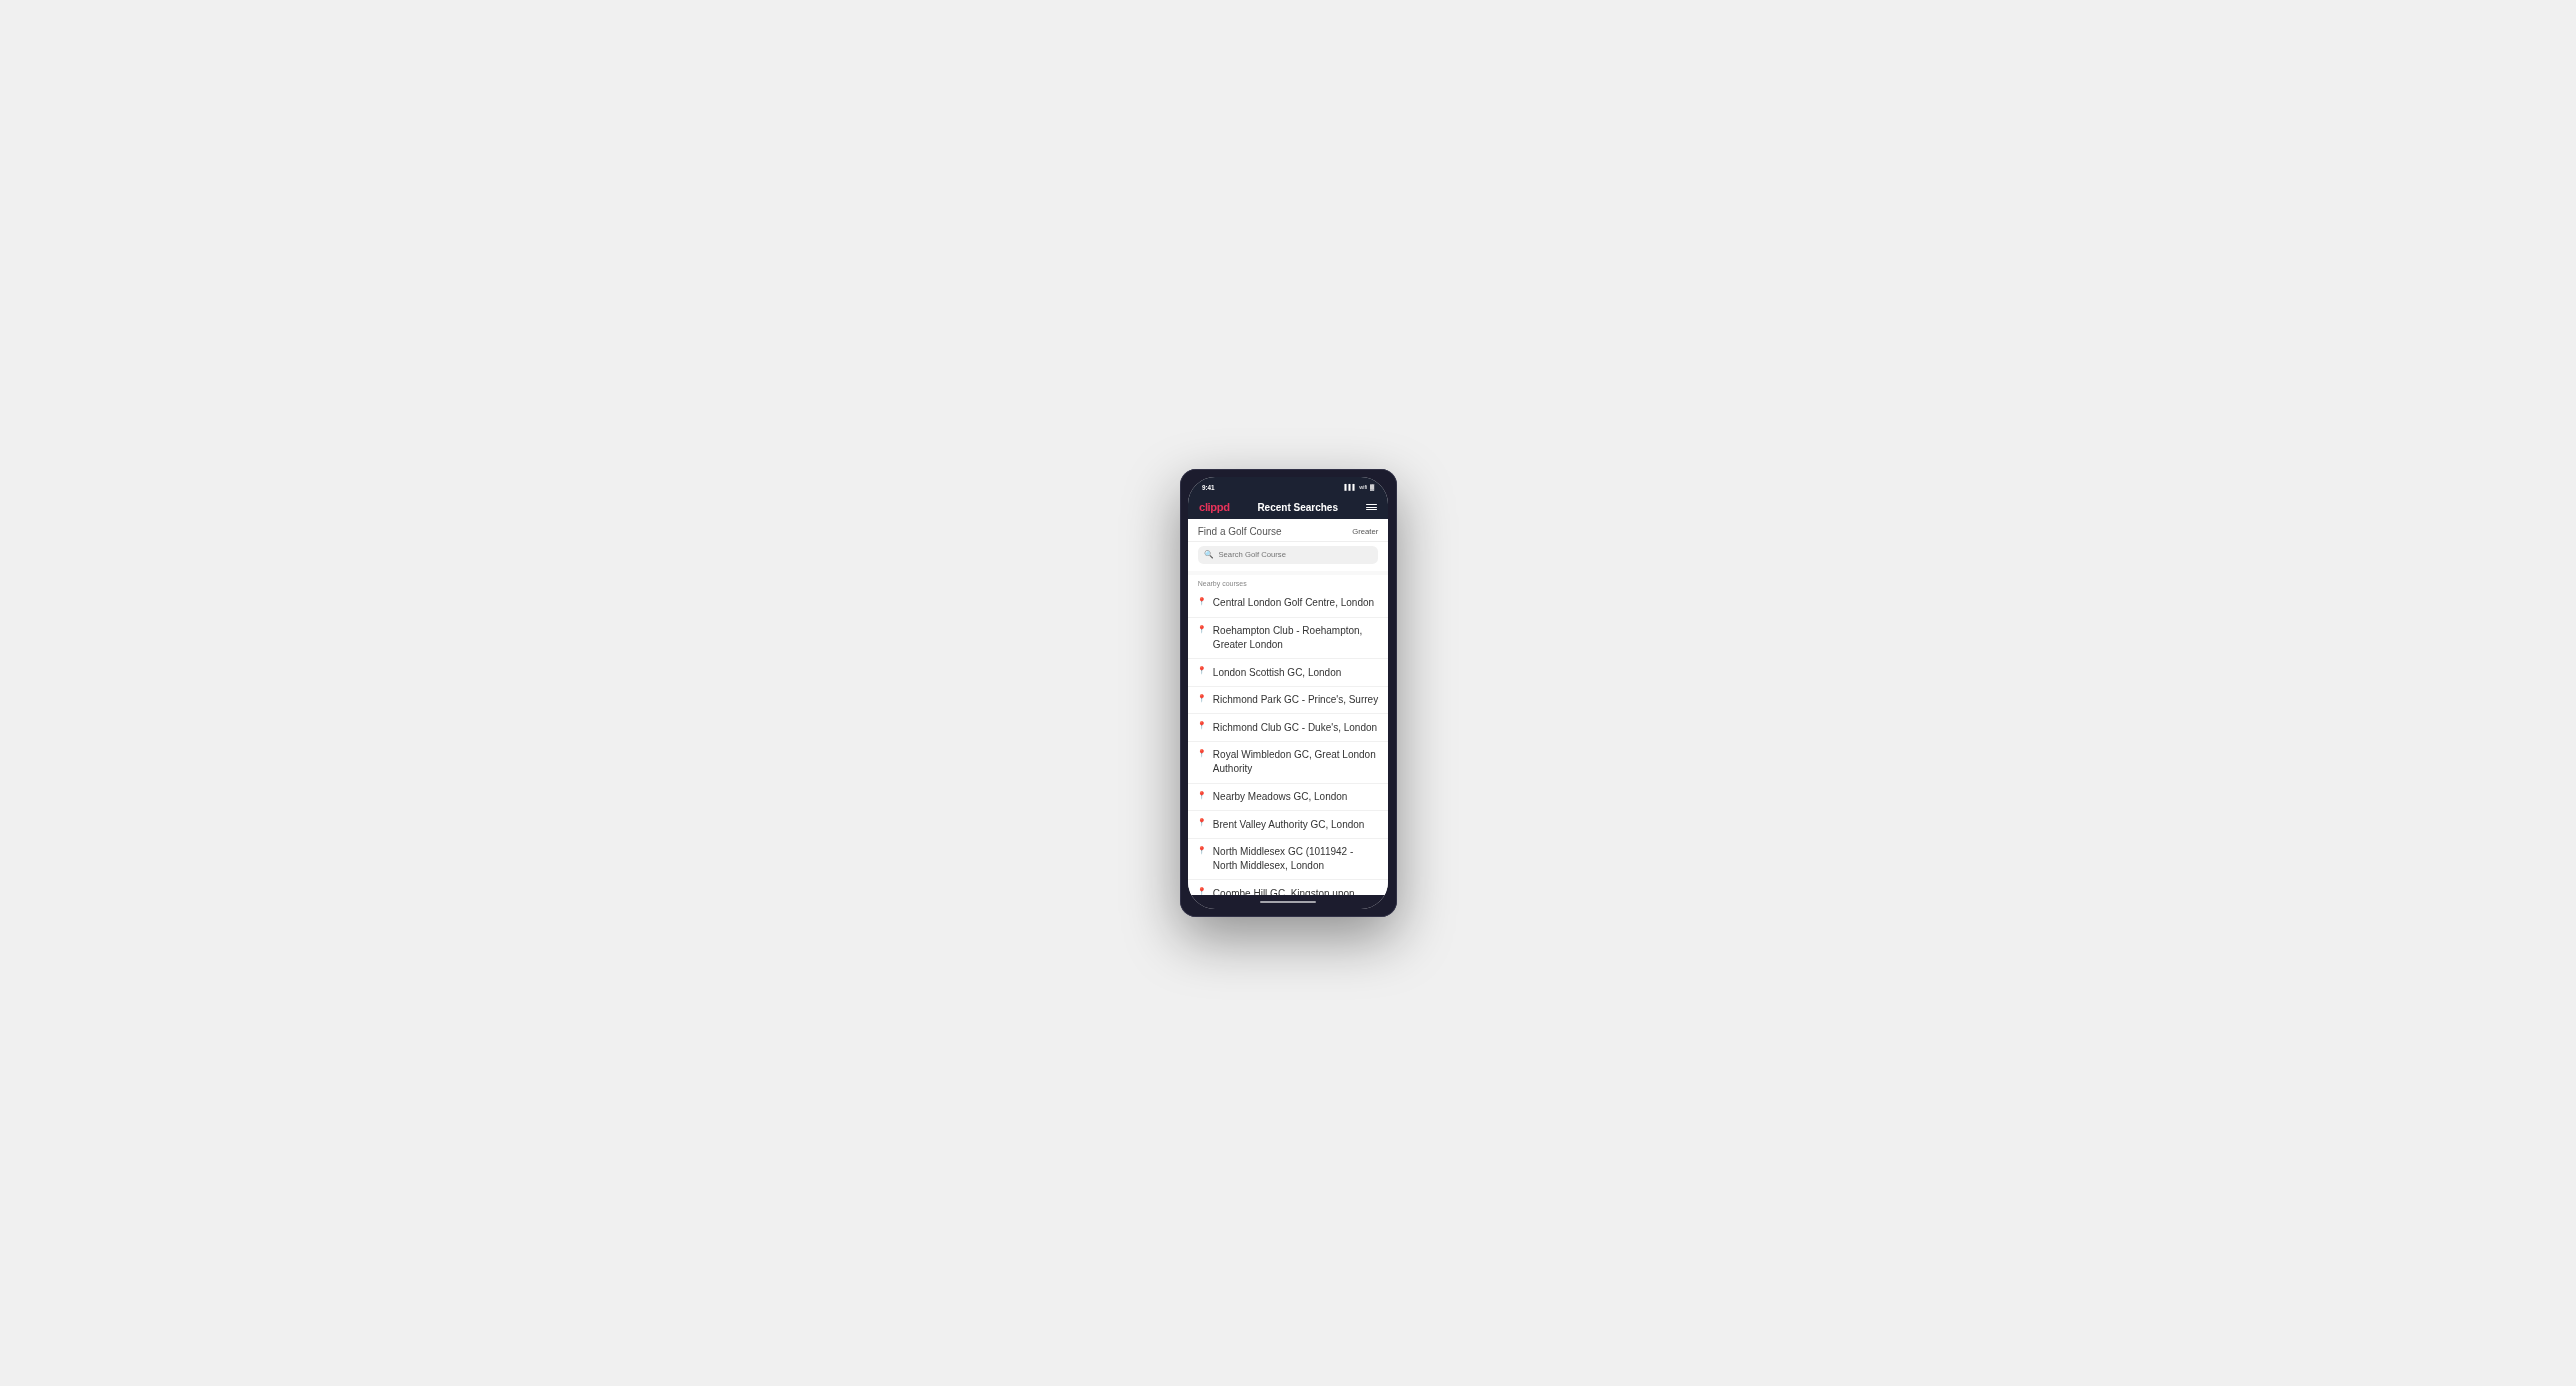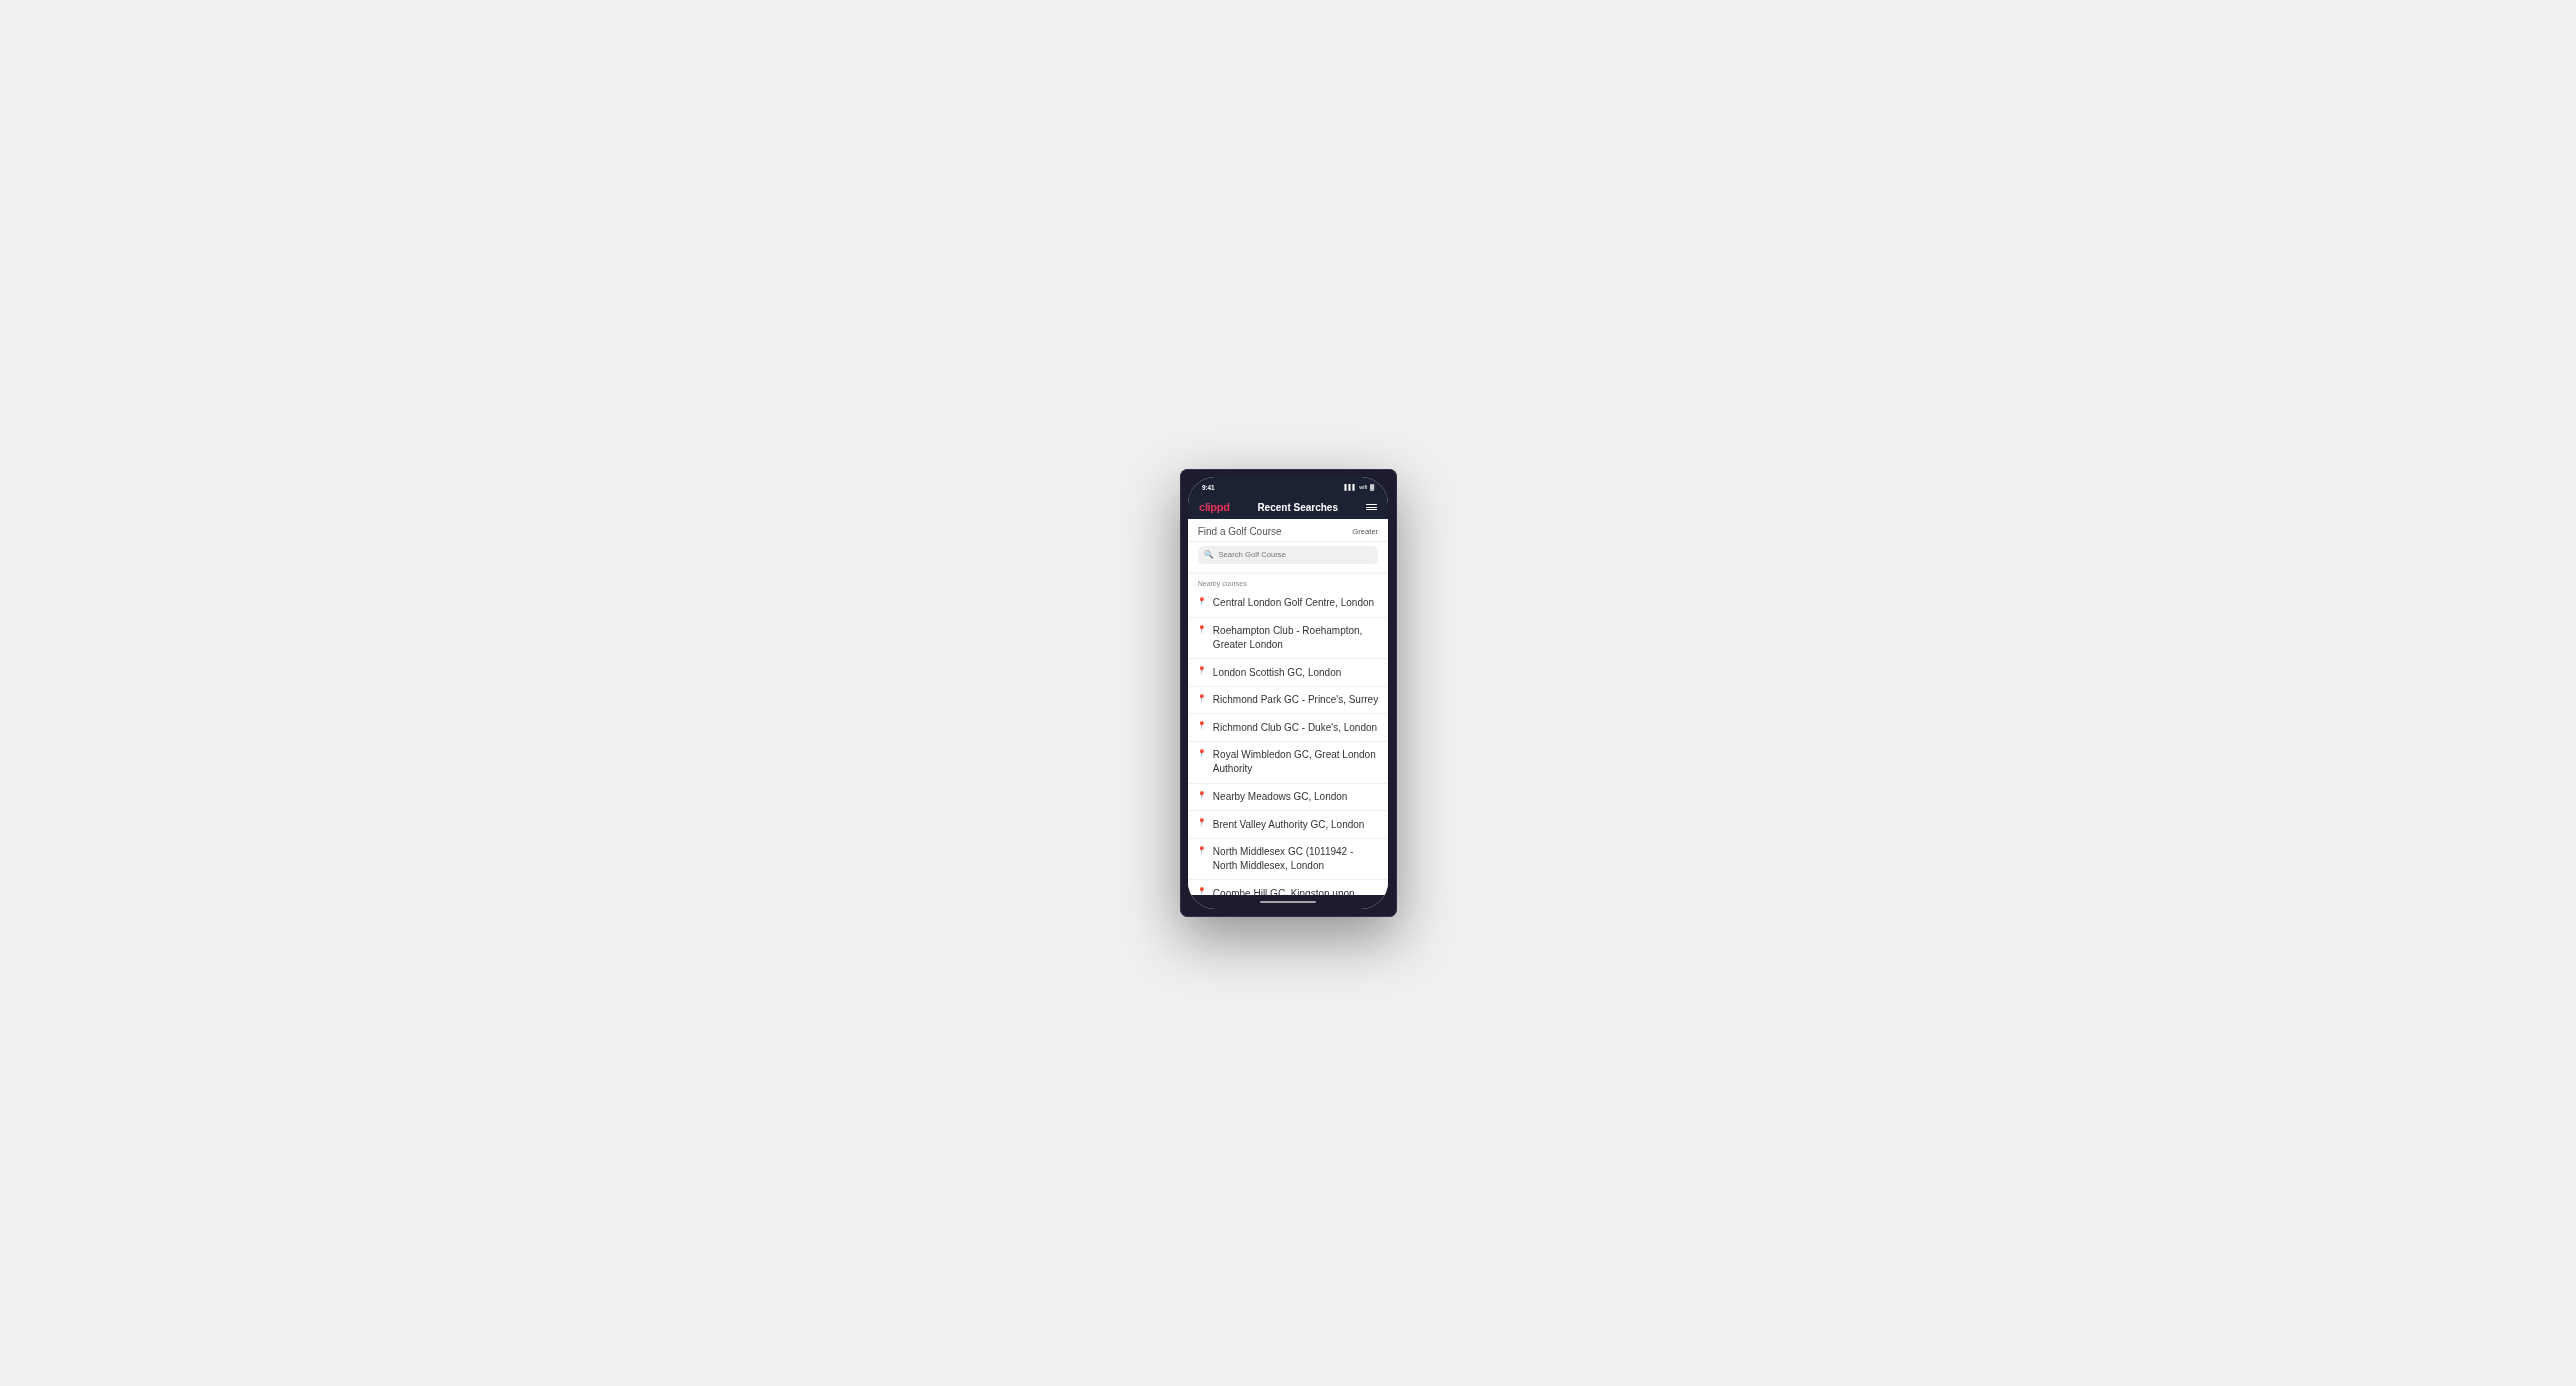--- a/index.html
+++ b/index.html
@@ -8,21 +8,21 @@
       display: flex;
       justify-content: center;
       align-items: center;
       min-height: 100vh;
       font-family: -apple-system, BlinkMacSystemFont, 'Segoe UI', sans-serif;
     }
     .phone-outer {
       width: 217px;
       height: 448px;
       background: #1c1c2e;
-      border-radius: 8px;
+      border-radius: 16px;
       padding: 8.4px;
       box-shadow: 0 21px 56px rgba(0,0,0,0.4), inset 0 0 0 0.7px #3a3a50;
       position: relative;
     }
     .phone-inner {
       width: 100%;
       height: 100%;
       background: #fff;
       border-radius: 27px;
       overflow: hidden;

